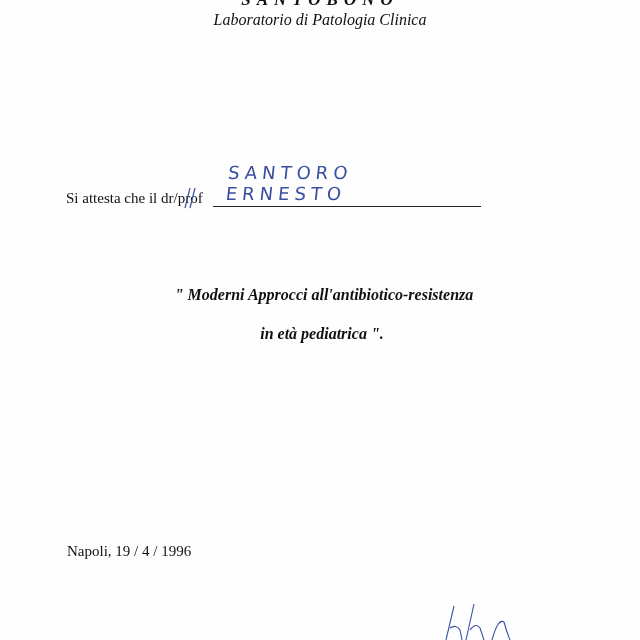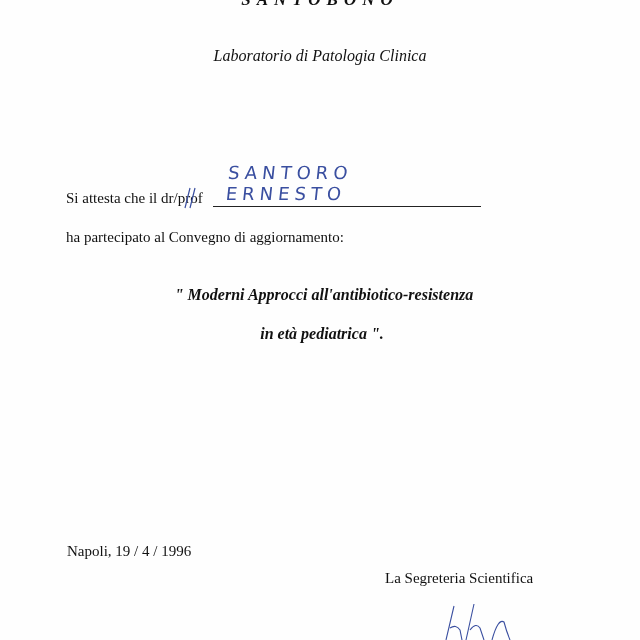--- a/index.html
+++ b/index.html
@@ -34,21 +34,20 @@
       color: #111;
     }
     .header-sub {
       position: absolute;
       left: 0; width: 640px;
       top: 11px;
       text-align: center;
       font-size: 16px;
       font-style: italic;
       color: #111;
-      margin-top: 36px;
     }
     .attest-line {
       position: absolute;
       left: 66px;
       top: 190px;
       font-size: 15px;
       white-space: nowrap;
     }
     .prof {
       position: relative;
@@ -140,27 +139,25 @@
   <div class="attest-line">
     <span>Si attesta che il dr/</span><span class="prof"><span>prof</span><svg class="strike" viewBox="0 0 14 24">
           <path d="M3 22 L8 2 M8 22 L13 2" stroke="#3a4fa0" stroke-width="1.2" fill="none"></path>
         </svg></span>
   </div>
 
   <div class="name-field">
     <span class="name-value">SANTORO ERNESTO</span>
   </div>
 
-  <div class="participated">ha partecipato al Convegno di aggiornamento:</div>
 
   <div class="title-line1">" Moderni Approcci all'antibiotico-resistenza</div>
   <div class="title-line2">in età pediatrica ".</div>
 
   <div class="date">Napoli, 19 / 4 / 1996</div>
-  <div class="secretary">La Segreteria Scientifica</div>
 
   <svg class="signature" viewBox="0 0 90 40">
     <path d="M6 40 L14 6 M10 28 Q16 24 20 30 L22 40" stroke="#3a4fa0" stroke-width="1.1" fill="none"></path>
     <path d="M26 40 L34 4 M30 30 Q36 22 40 28 L44 40" stroke="#3a4fa0" stroke-width="1.1" fill="none"></path>
     <path d="M52 40 Q58 18 64 22 Q66 30 70 40" stroke="#3a4fa0" stroke-width="1.1" fill="none"></path>
   </svg>
 
 </div>
 
 </body></html>

